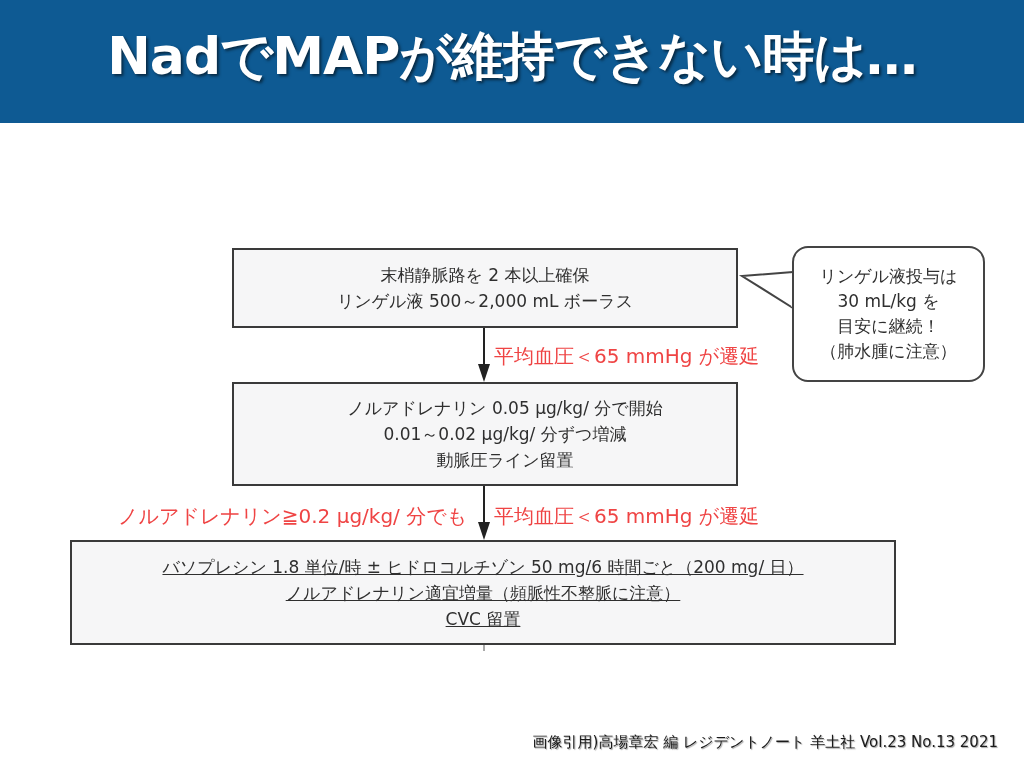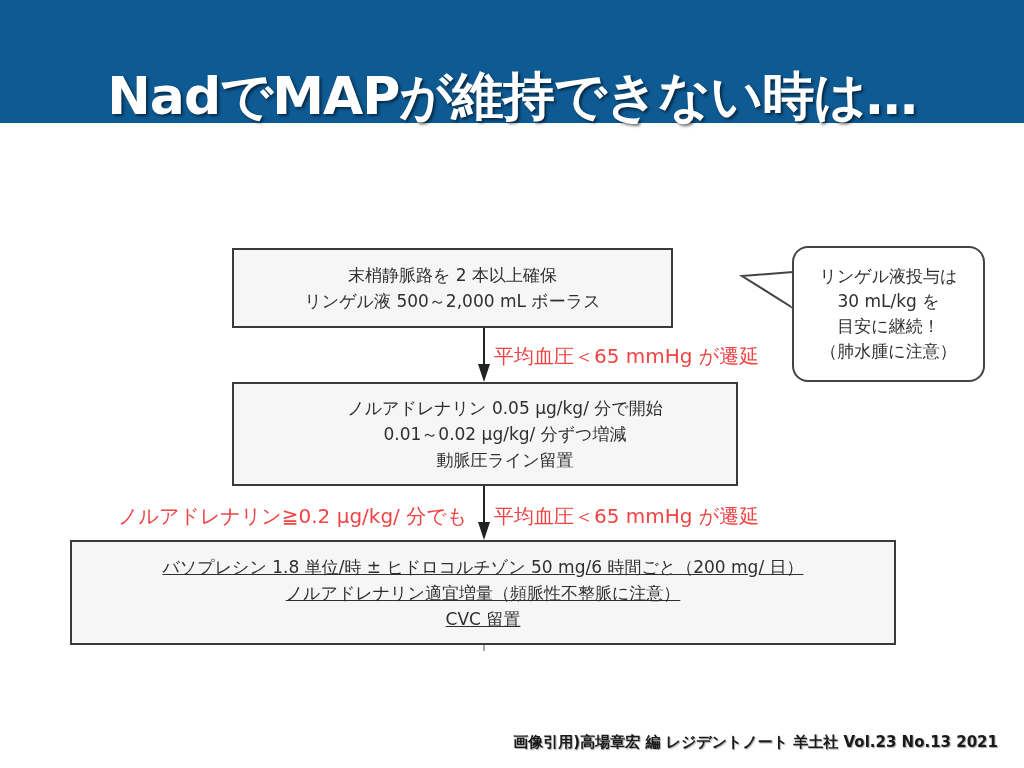--- a/index.html
+++ b/index.html
@@ -9,47 +9,46 @@
     }
     .header {
       position: absolute; left: 0; top: 0; width: 1024px; height: 123px;
       background: #0e5a93;
     }
     .header-title {
       position: absolute; left: 0; top: 22px; width: 1024px; text-align: center;
       color: #ffffff; font-size: 52px; font-weight: bold; letter-spacing: -1px;
       text-shadow: 2px 2px 3px rgba(0,0,0,0.55);
       font-family: "DejaVu Sans", sans-serif;
-      margin-top: 40px;
     }
     .box {
       position: absolute; background: #f6f6f7; border: 2px solid #3a3a3a;
       box-sizing: border-box; display: flex; flex-direction: column;
       justify-content: center; align-items: center; color: #2f2f2f;
       font-size: 17px; line-height: 26px; text-align: center;
     }
-    #box1 { left: 232px; top: 248px; width: 441px; height: 80px; }
+    #box1 { left: 232px; top: 248px; width: 506px; height: 80px; }
     #box2 { left: 232px; top: 382px; width: 506px; height: 104px; padding-left: 40px; }
     #box3 { left: 70px; top: 540px; width: 826px; height: 105px; text-decoration: underline; }
     .bubble {
       position: absolute; left: 792px; top: 246px; width: 193px; height: 136px;
       border: 2px solid #444; border-radius: 16px; background: #fff;
       box-sizing: border-box; display: flex; flex-direction: column;
       justify-content: center; align-items: center; color: #2f2f2f;
       font-size: 17px; line-height: 25px; text-align: left;
     }
     .label {
       position: absolute; color: #ef4444; font-size: 20px; white-space: nowrap;
     }
     #label-a { left: 494px; top: 343px; }
     #label-b { left: 494px; top: 503px; }
     #label-c { left: 118px; top: 503px; }
     svg.lines { position: absolute; left: 0; top: 0; }
     .citation {
-      position: absolute; right: 26px; top: 733px; font-size: 15px; font-weight: bold;
+      position: absolute; right: 26px; top: 733px; font-size: 15px; font-weight: normal;
       color: #1a1a1a; text-shadow: 1px 1px 1px rgba(0,0,0,0.35); white-space: nowrap;
     }
   </style>
 </head>
 <body>
 
 <div class="header">
   <div class="header-title">NadでMAPが維持できない時は…</div>
 </div>
 

